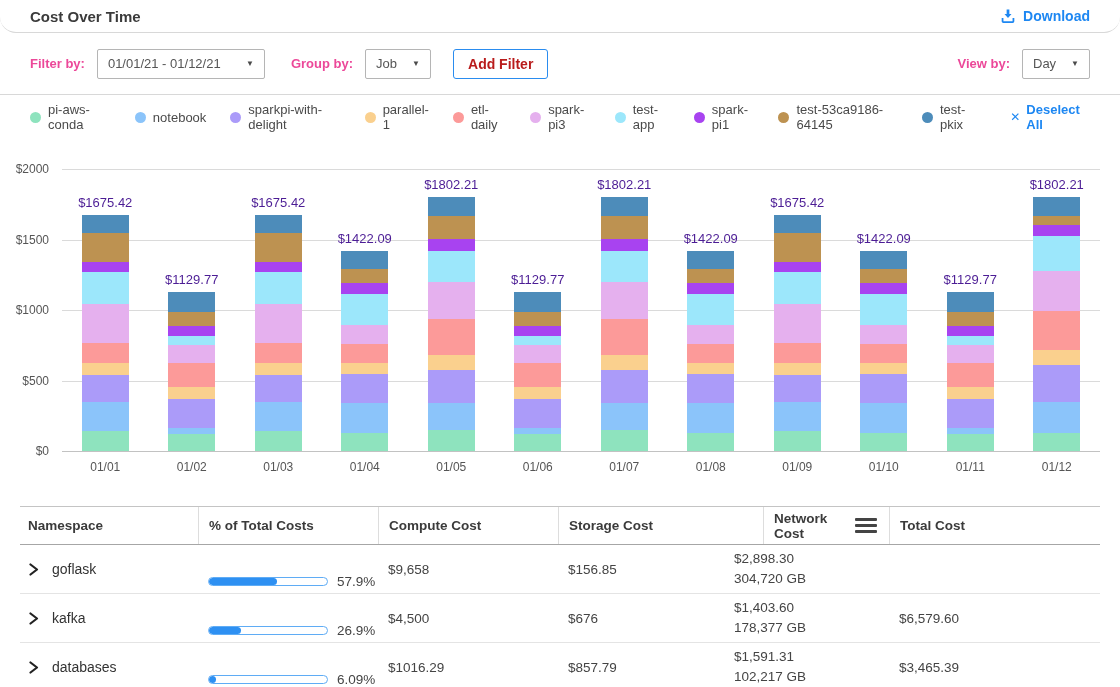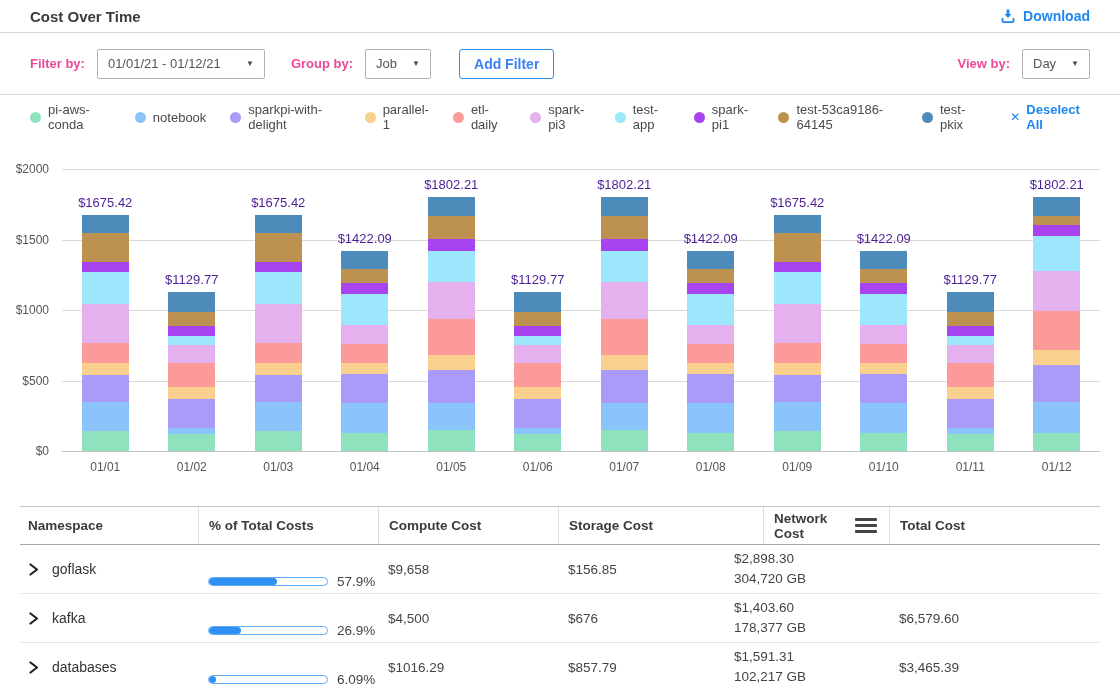--- a/index.html
+++ b/index.html
@@ -4,37 +4,37 @@
 <style>
   * { box-sizing: border-box; }
   html,body { margin:0; padding:0; }
   body {
     width:1120px; height:687px; overflow:hidden;
     background:#fff; color:#3b3b3b;
     font-family:"Liberation Sans","DejaVu Sans",sans-serif;
   }
   
   .hdr { height:33px; display:flex; align-items:center; justify-content:space-between;
-         padding:0 30px 0 30px; border-bottom:1px solid #d8d8d8; }
+         padding:0 30px 0 30px; border-bottom:1px solid #d8d8d8;border-radius:16px; }
   .hdr-title { font-size:15px; font-weight:bold; color:#3b3b3b; }
   .download { display:flex; align-items:center; gap:7px; color:#1d87f2;
               font-weight:bold; font-size:14px; cursor:pointer; }
   
   .fbar { height:62px; border-bottom:1px solid #d8d8d8; display:flex; align-items:center;
           padding:0 30px; gap:12px; }
   .flabel { font-size:13px; font-weight:bold; color:#ec4899; white-space:nowrap; }
   .select { height:30px; border:1px solid #b5b5b5; border-radius:2px; background:#fff;
             display:flex; align-items:center; justify-content:space-between;
             padding:0 10px; font-size:13px; color:#555; cursor:pointer; }
   .sel-date { width:168px; }
   .sel-job  { width:66px; }
   .sel-day  { width:68px; }
   .caret { font-size:8px; color:#4a4a4a; margin-left:8px; }
-  .add-filter { margin-left:16px; background:#fff; border:1px solid #2a8cef; border-radius:3px;
-                color:#3b82f6; font-weight:bold; font-size:14px; padding:6px 14px; cursor:pointer;
+  .add-filter { margin-left:10px; background:#fff; border:1px solid #2a8cef; border-radius:3px;
+                color:#b91c1c; font-weight:bold; font-size:14px; padding:6px 14px; cursor:pointer;
                 font-family:inherit;text-align:center; }
   .fspacer { flex:1; }
   
   .legend { height:44px; display:flex; align-items:center; padding:0 30px; gap:24px; }
   .legend-item { display:flex; align-items:center; gap:7px; font-size:13px; color:#4a4a4a; cursor:pointer; }
   .dot { width:11px; height:11px; border-radius:50%; flex:0 0 auto; }
   .deselect { display:flex; align-items:center; gap:6px; color:#1d87f2; font-weight:bold;
               font-size:13px; margin-left:8px; cursor:pointer; }
   .x-glyph { font-size:12px; font-weight:bold; }
   

